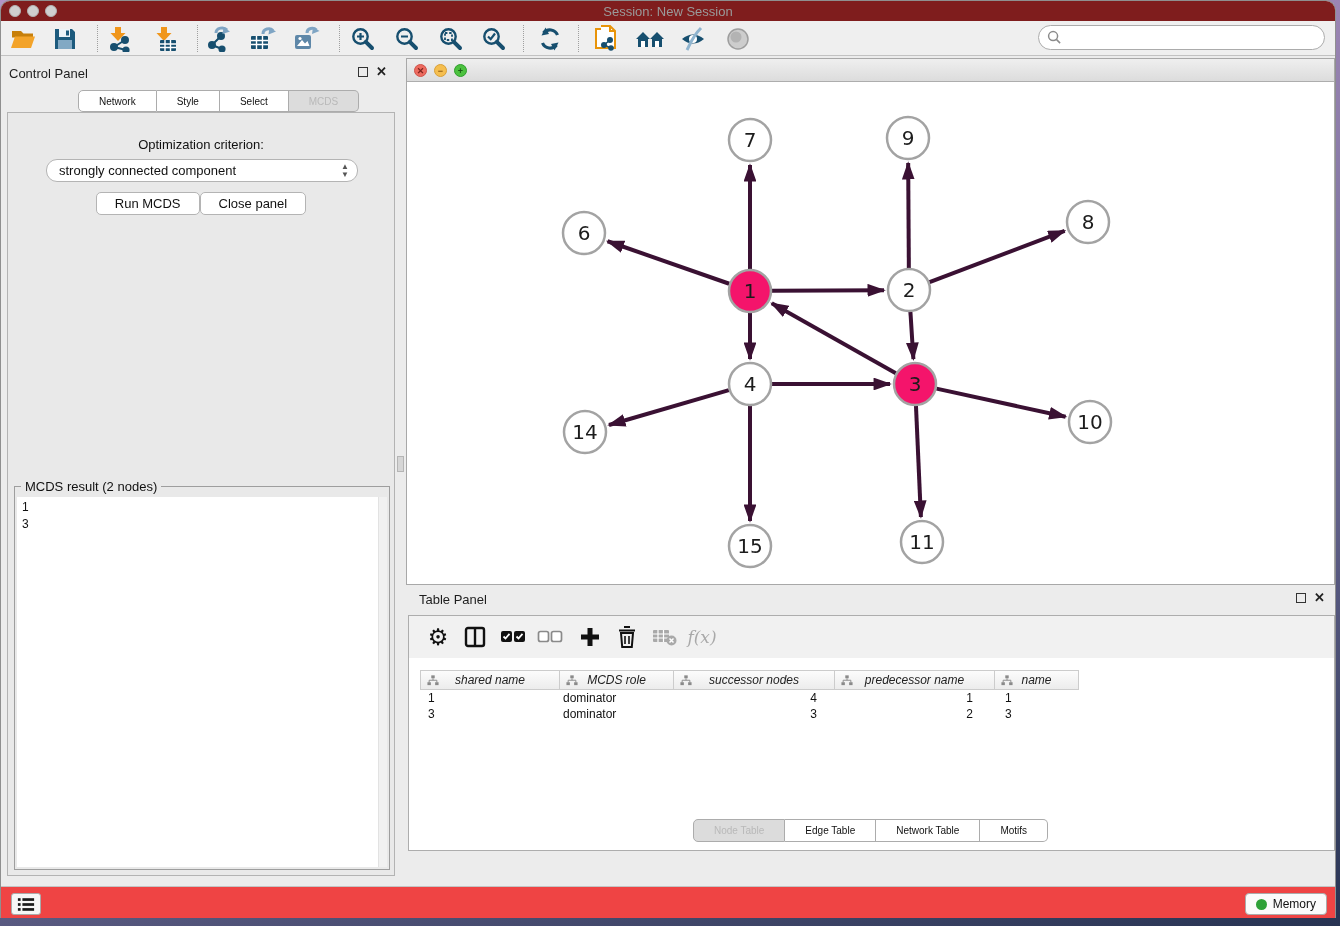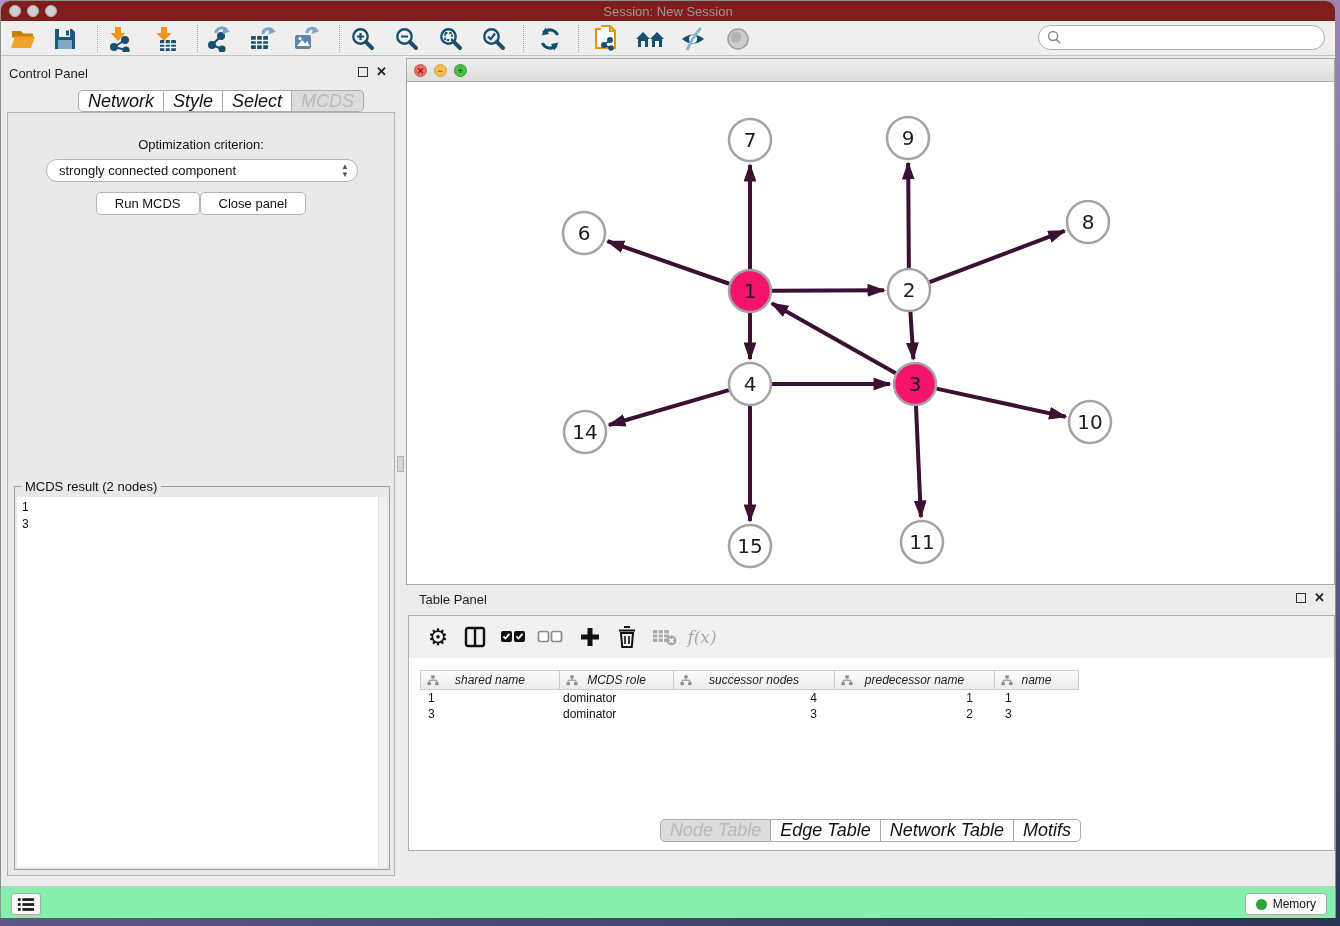--- a/index.html
+++ b/index.html
@@ -23,21 +23,21 @@
   .searchbox { position:absolute; right:10px; top:4px; width:287px; height:25px; background:#FFF; border:1px solid #ABABAB; border-radius:13px; display:flex; align-items:center; padding-left:8px; }
   .searchbox input { border:none; outline:none; flex:1; font-size:13px; background:transparent; margin-left:5px; }
 
   
   .cp-title { position:absolute; left:8px; top:65px; font-size:13px; color:#1E1E1E; }
   .panel-btns { position:absolute; display:flex; gap:8px; align-items:center; }
   .float-box { width:10px; height:10px; border:1.5px solid #333; }
   .close-x { font-size:13px; font-weight:bold; color:#222; line-height:10px; }
 
   .cp-tabs { position:absolute; left:77px; top:89px; display:flex; height:22px; }
-  .seg { border:1px solid #ACACAC; border-left:none; background:#FFF; color:#111; font-size:18px; display:flex; align-items:center; justify-content:center; padding:0 9px;font-style:italic; }
+  .seg { border:1px solid #ACACAC; border-left:none; background:#FFF; color:#111; font-size:10px; display:flex; align-items:center; justify-content:center; padding:0 20px; }
   .seg:first-child { border-left:1px solid #ACACAC; border-radius:5px 0 0 5px; }
   .seg:last-child { border-radius:0 5px 5px 0; }
   .seg.active { background:#DCDCDC; color:#B9B9B9; }
 
   .cp-content { position:absolute; left:6px; top:111px; width:388px; height:764px; border:1px solid #B3B3B3; background:#E9E9E9; }
   .opt-label { position:absolute; width:100%; top:24px; text-align:center; font-size:13px; color:#111; }
   .select { position:absolute; left:38px; top:46px; width:312px; height:23px; background:#FFF; border:1px solid #B4B4B4; border-radius:11px; font-size:13px; display:flex; align-items:center; padding:0 24px 0 12px; color:#111; }
   .select .chevrons { position:absolute; right:8px; top:3px; font-size:8px; color:#555; line-height:8px; text-align:center; }
   .cp-buttons { position:absolute; left:0; top:79px; width:100%; display:flex; justify-content:center; gap:0; }
   .aqua-btn { height:23px; background:#FFF; border:1px solid #B4B4B4; border-radius:5px; font-size:13px; color:#111; padding:0 18px; display:flex; align-items:center; }
@@ -73,21 +73,21 @@
   .th-cell:first-child { border-left:1px solid #CCC; }
   .th-cell .fork { position:absolute; left:6px; }
   .t-row { position:absolute; left:11px; height:16px; display:flex; }
   .t-cell { font-size:12px; color:#111; display:flex; align-items:center; }
   .t-cell.r { justify-content:flex-end; }
 
   .tp-tabs { position:absolute; left:405px; top:818px; width:929px; display:flex; justify-content:center; }
   .tp-tabs .seg { height:23px; }
 
   
-  .statusbar { position:absolute; left:0; top:885px; width:100%; height:33px; background:#86efac; border-top:1px solid #C4C4C4; }
+  .statusbar { position:absolute; left:0; top:885px; width:100%; height:33px; background:#ef4444; border-top:1px solid #C4C4C4; }
   .list-btn { position:absolute; left:10px; top:6px; width:30px; height:22px; background:#F6F6F6; border:1px solid #ABABAB; border-radius:3px; display:flex; align-items:center; justify-content:center; }
   .memory-btn { position:absolute; right:8px; top:6px; height:22px; background:#FBFBFB; border:1px solid #ABABAB; border-radius:4px; display:flex; align-items:center; gap:6px; padding:0 10px; font-size:12px; color:#111; }
   .memory-dot { width:11px; height:11px; border-radius:50%; background:#2FA138; }
 </style>
 </head>
 <body>
 
 <div class="desktop">
 <div class="window">
 

